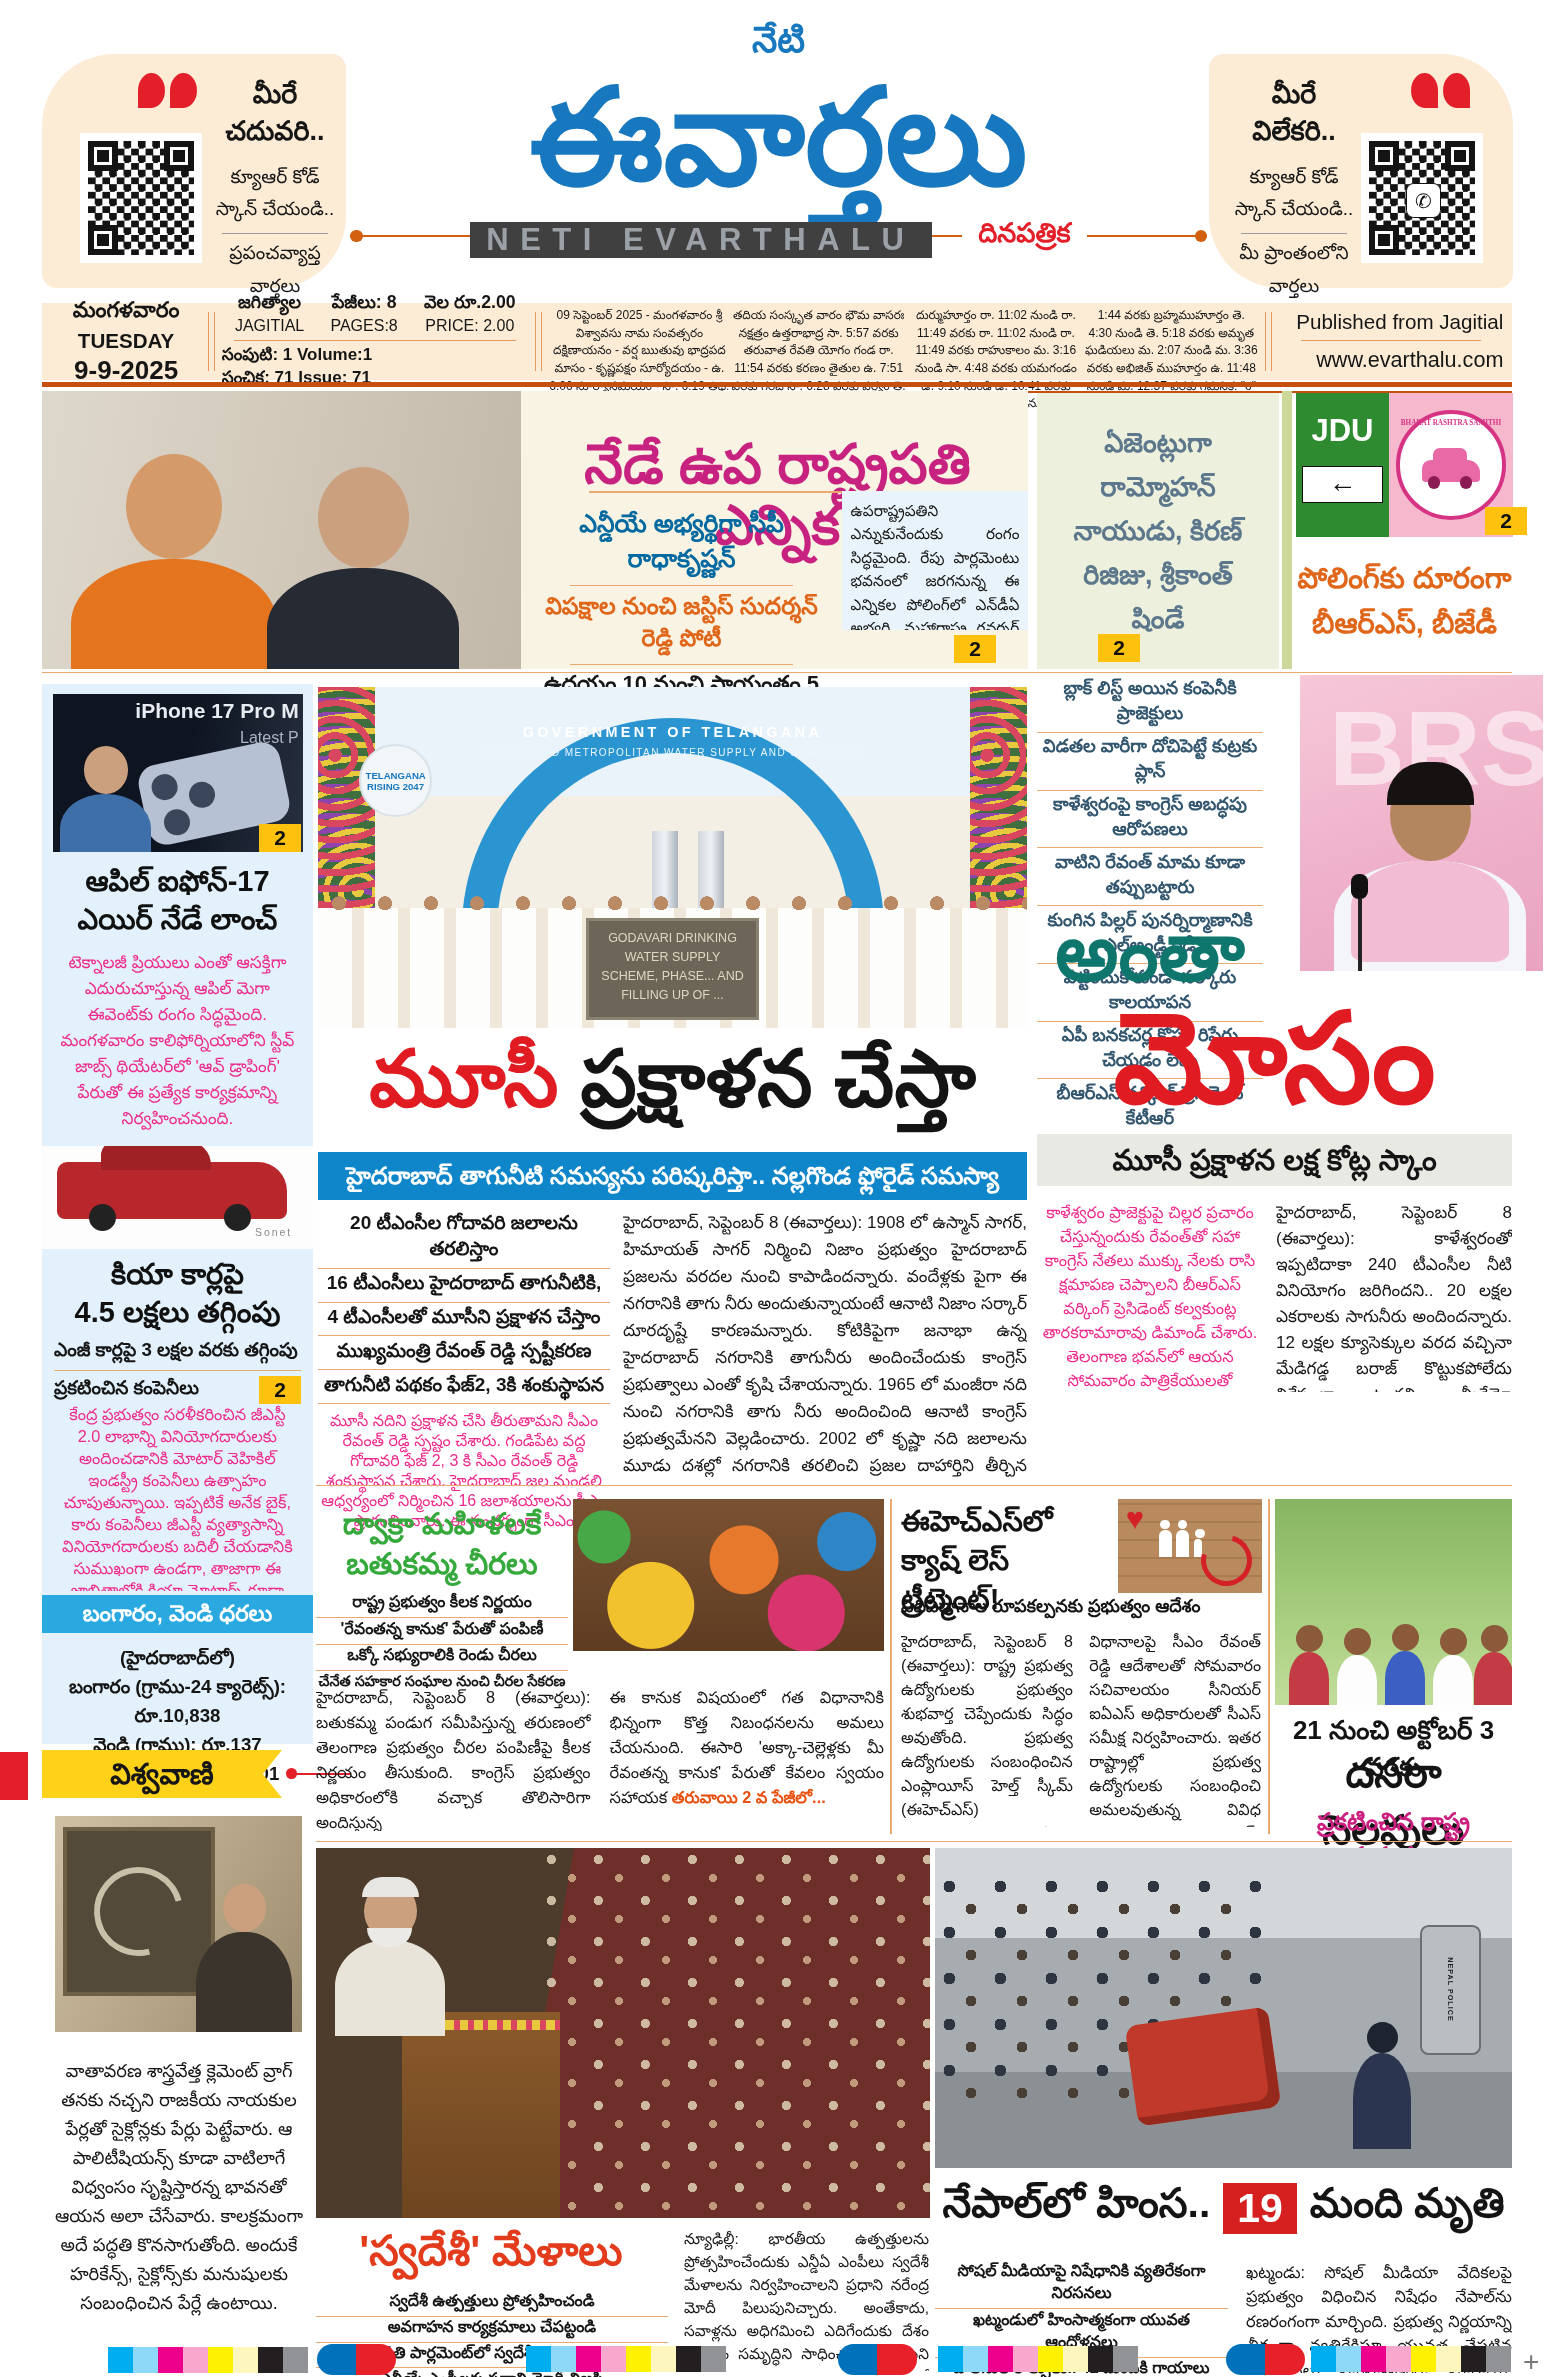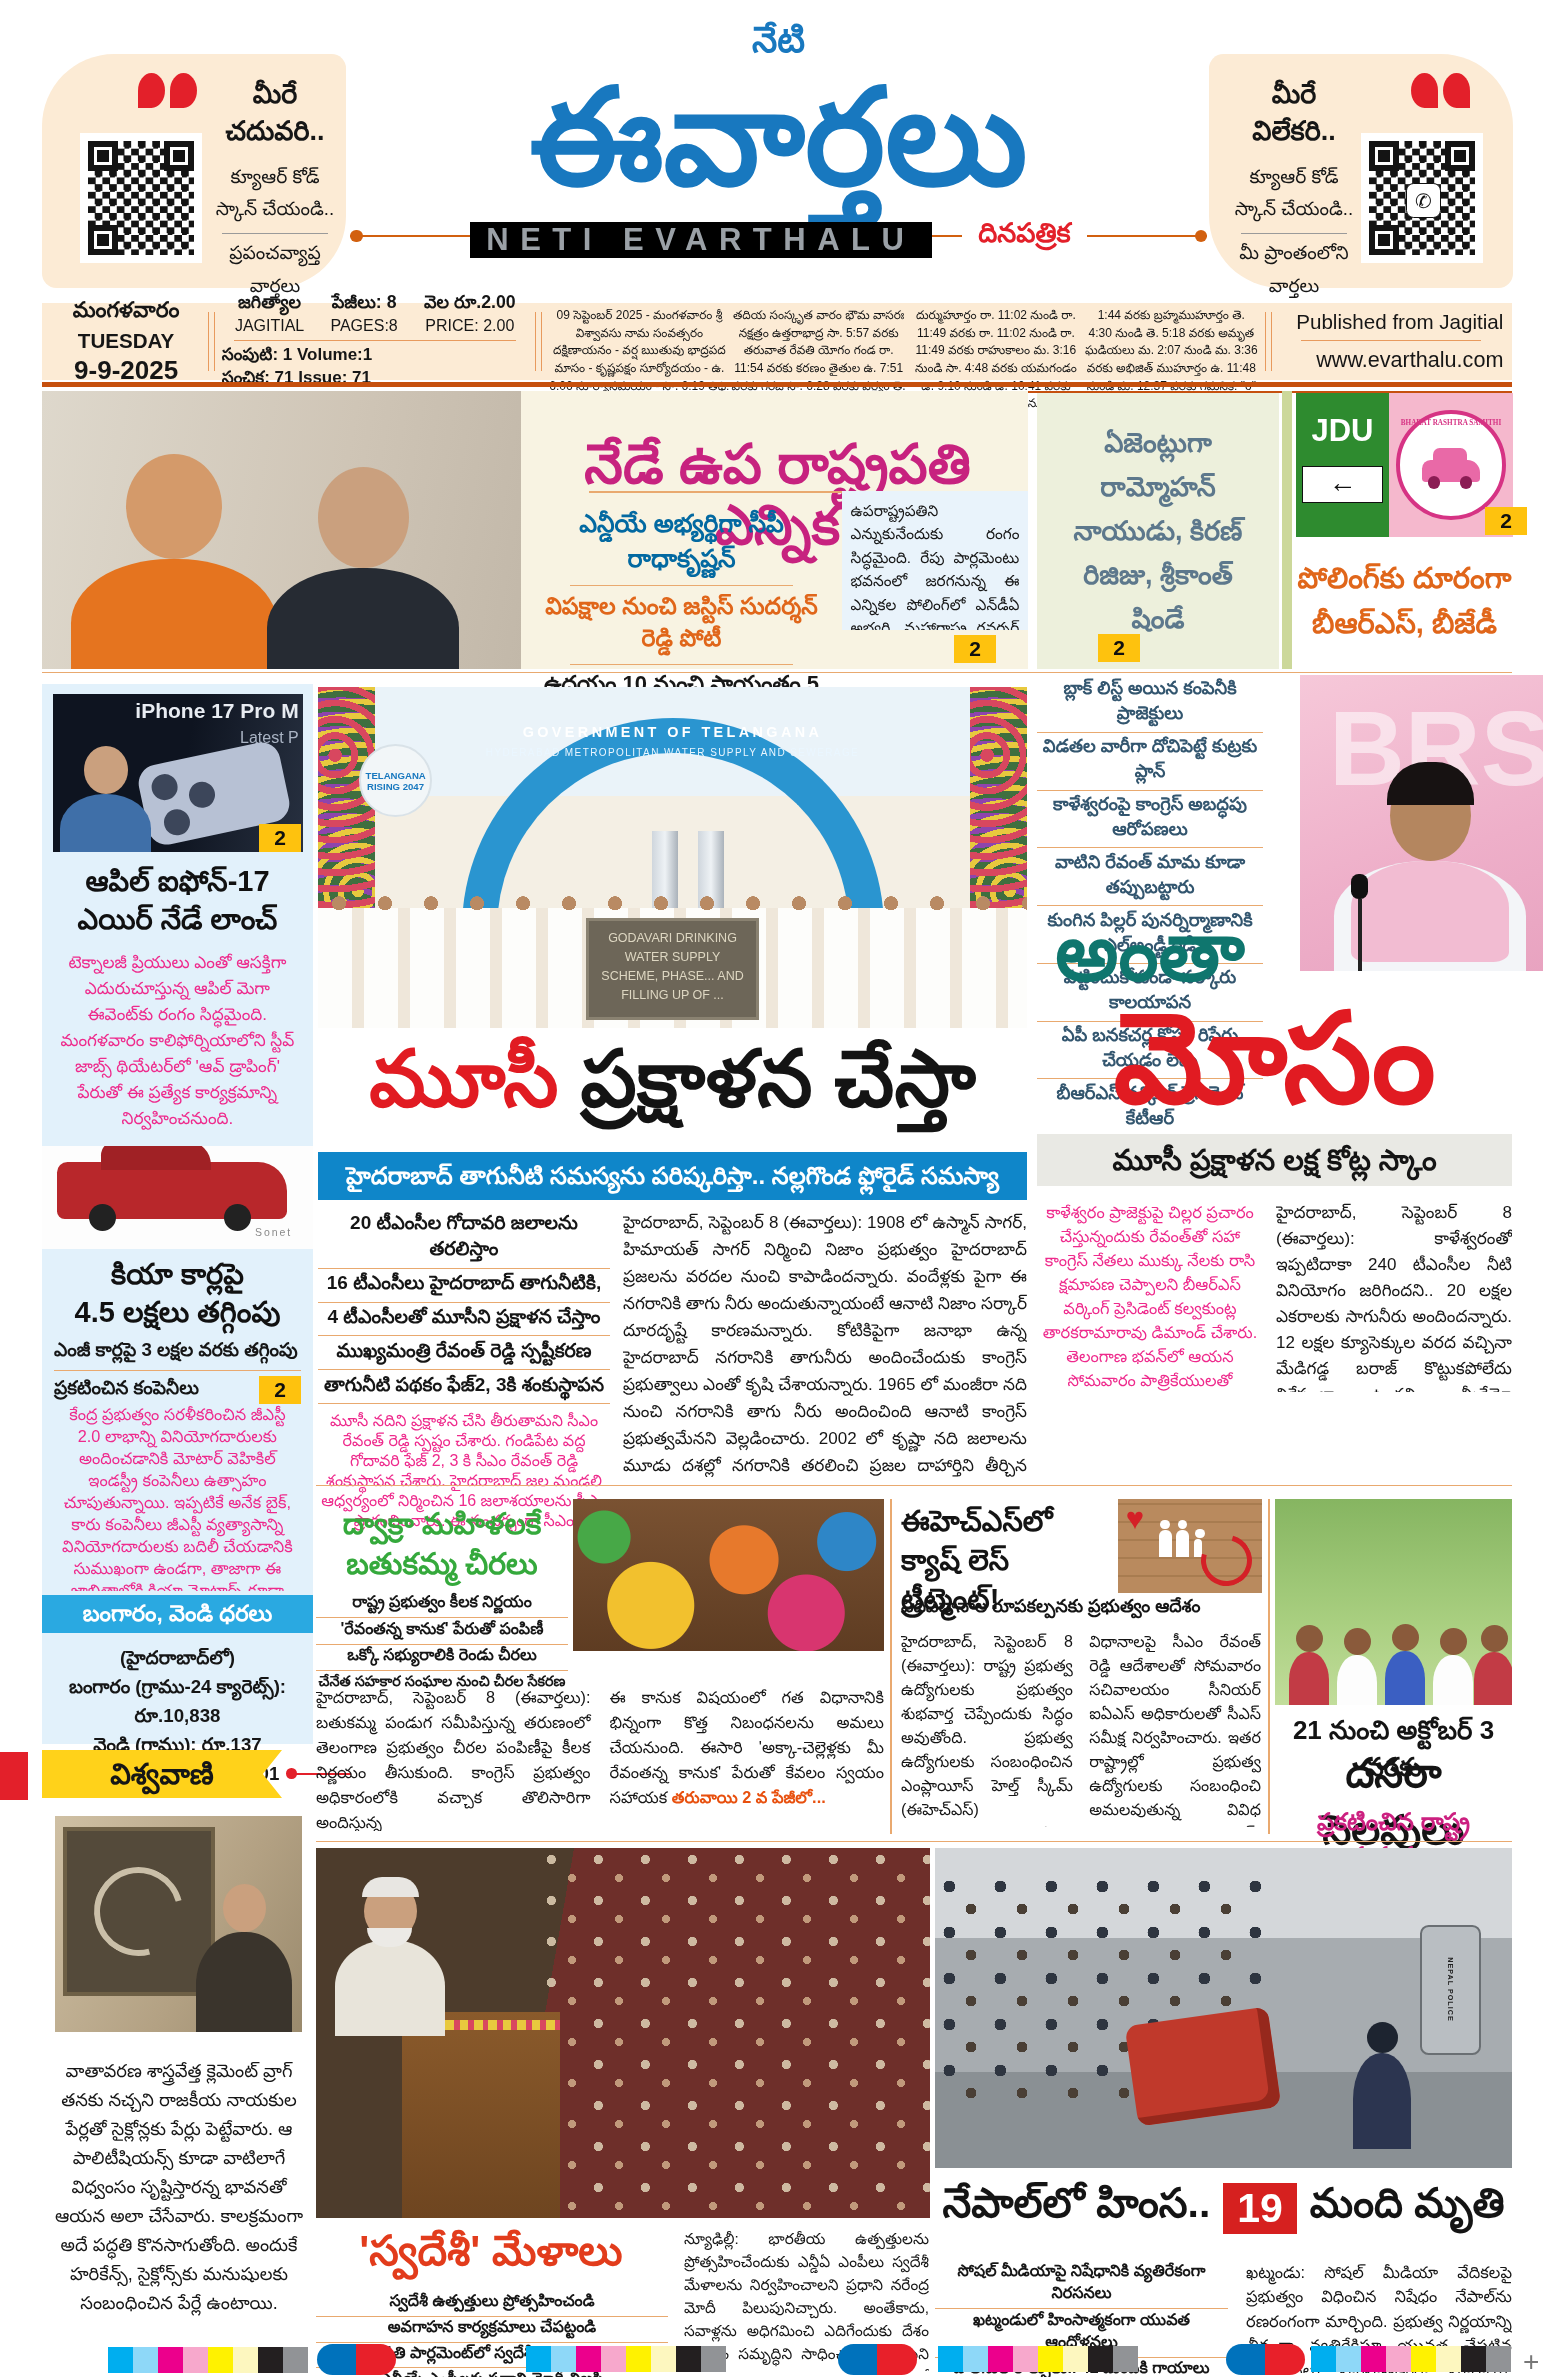--- a/index.html
+++ b/index.html
@@ -27,21 +27,21 @@
   .pline{font-size:18.7px;margin:6.7px 0;}
   .pdiv{border:none;border-top:1.4px solid #9a9a9a;margin:8.6px 6.7px;}
   
   .masthead{position:absolute;left:412px;top:19px;width:733px;text-align:center;}
   .m-pre{font-size:36px;color:#1878bf;font-weight:bold;}
   .m-title{font-size:135px;line-height:1.02;color:#1878bf;font-weight:bold;}
   .m-row{margin-top:9.6px;position:relative;height:40px;display:flex;justify-content:space-between;align-items:center;padding:0 58px;}
   .m-line{position:absolute;left:-62px;right:-62px;top:19px;border-top:2.9px solid #d2600f;}
   .m-line::before,.m-line::after{content:"";position:absolute;width:12.5px;height:12.5px;border-radius:50%;background:#d2600f;top:-7.7px;}
   .m-line::before{left:0;} .m-line::after{right:0;}
-  .m-en{position:relative;background:#000000;padding:0 16.3px;color:#9ba1a7;font-size:31px;letter-spacing:11.5px;font-weight:bold;margin-top:8px;}
+  .m-en{position:relative;background:#404040;padding:0 16.3px;color:#9ba1a7;font-size:31px;letter-spacing:11.5px;font-weight:bold;margin-top:8px;}
   .m-te{position:relative;background:#fff;padding:0 16.3px;color:#e3202a;font-size:27px;font-weight:bold;}
   
   .infobar{position:absolute;left:42px;top:303px;width:1470px;height:77px;background:#fcebd5;display:flex;box-sizing:border-box;padding:3.8px 8.6px;}
   .z1{width:151px;display:flex;flex-direction:column;justify-content:center;text-align:center;gap:1.9px;}
   .z1 .a{font-size:21.6px;font-weight:bold;} .z1 .b{font-size:20.6px;font-weight:bold;} .z1 .c{font-size:26px;font-weight:bold;}
   .vd{width:4.8px;border-left:1.9px solid #e89a5d;border-right:1.9px solid #e89a5d;margin:4.8px 6.7px;}
   .z2{width:307px;display:flex;flex-direction:column;justify-content:center;}
   .z2-top{display:flex;justify-content:space-around;}
   .pair{text-align:center;} .pair .t{font-size:17.7px;font-weight:bold;} .pair .e{font-size:16px;}
   .z2 hr{width:92%;border:none;border-top:1.4px solid #e89a5d;margin:4.8px auto;}

